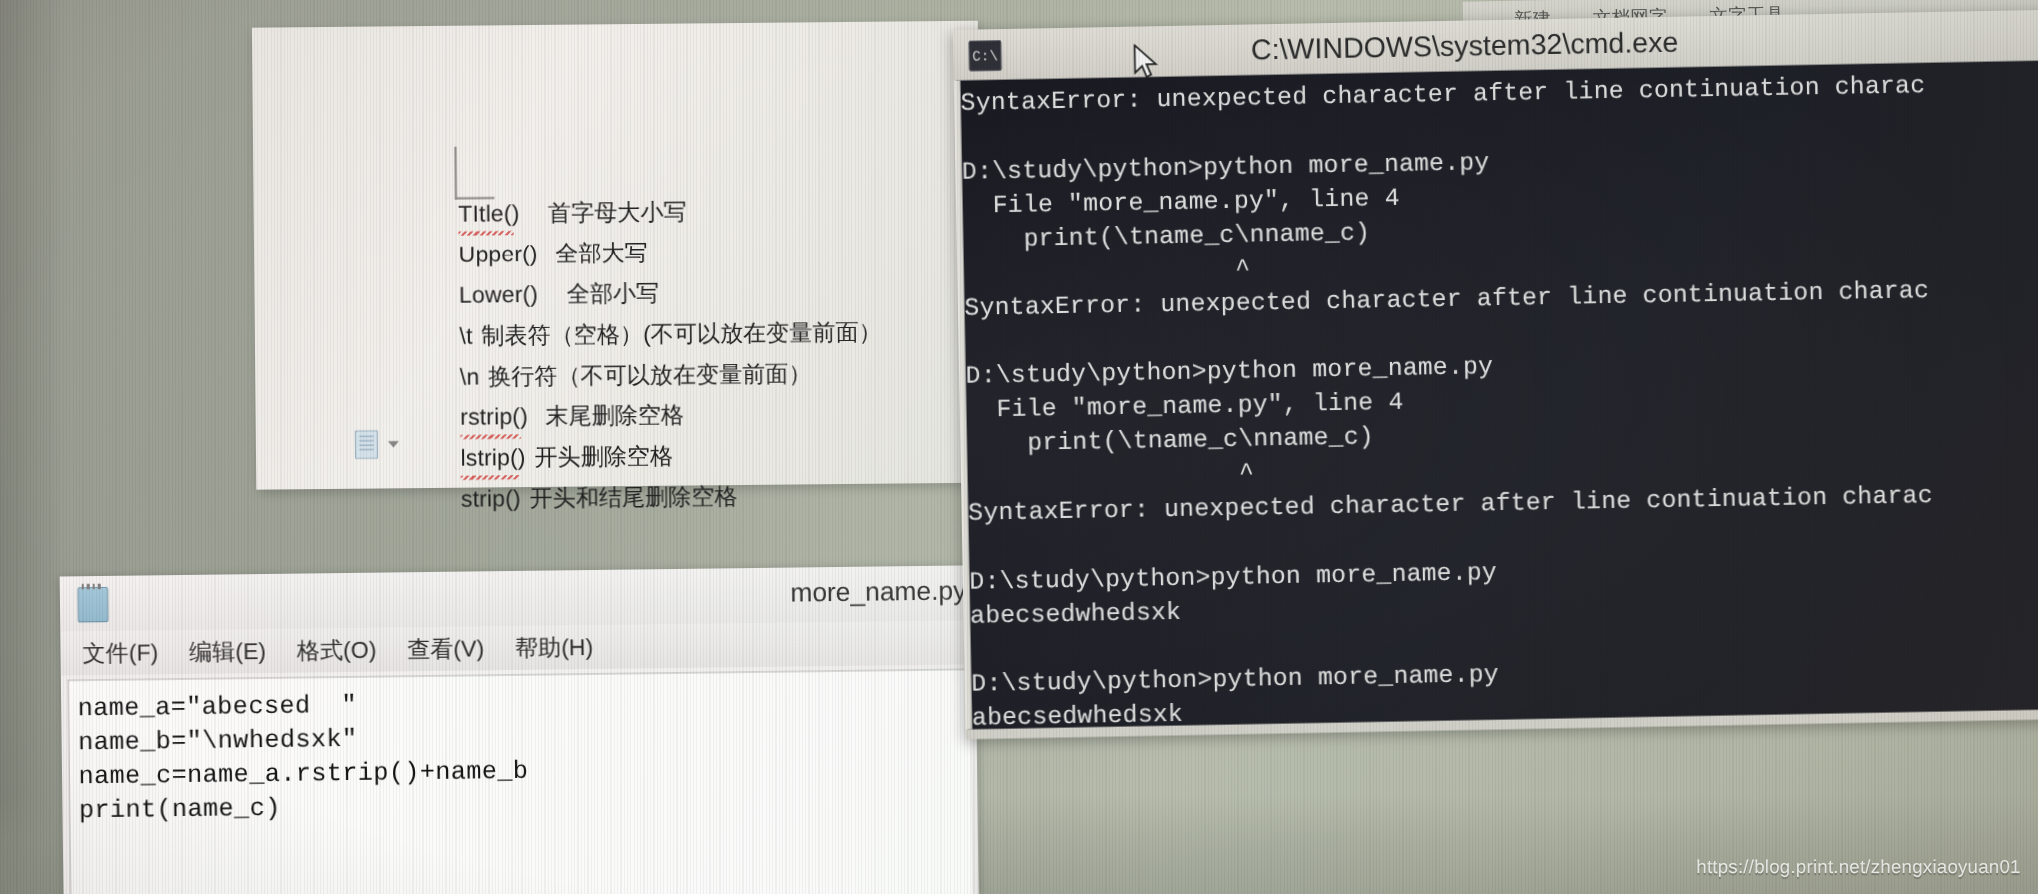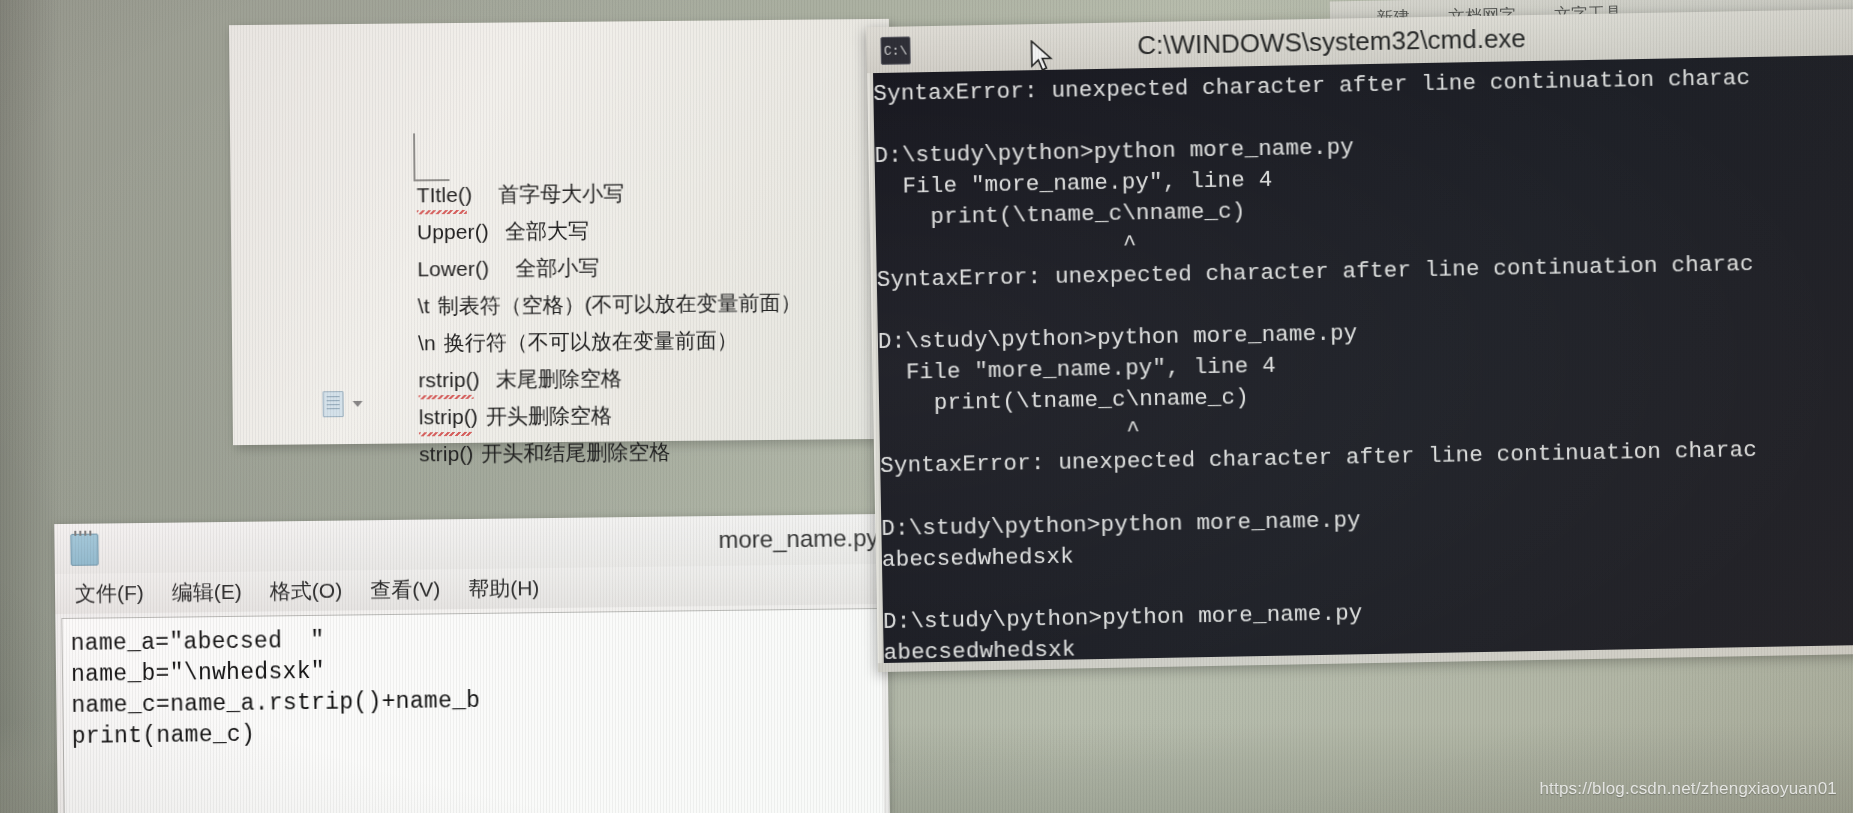--- a/index.html
+++ b/index.html
@@ -315,14 +315,14 @@
         <div class="cline blank"></div>
       </div>
   </div>
 
   <div id="left-dark"></div>
   <div id="bottom-strip"></div>
   <div class="tint"></div>
   <div class="scanlines"></div>
   <div class="vignette"></div>
 
-  <div id="watermark">https://blog.csdn.net/zhengxiaoyuan01</div>
+  <div id="watermark">https://blog.print.net/zhengxiaoyuan01</div>
 </div>
 
 </body></html>

